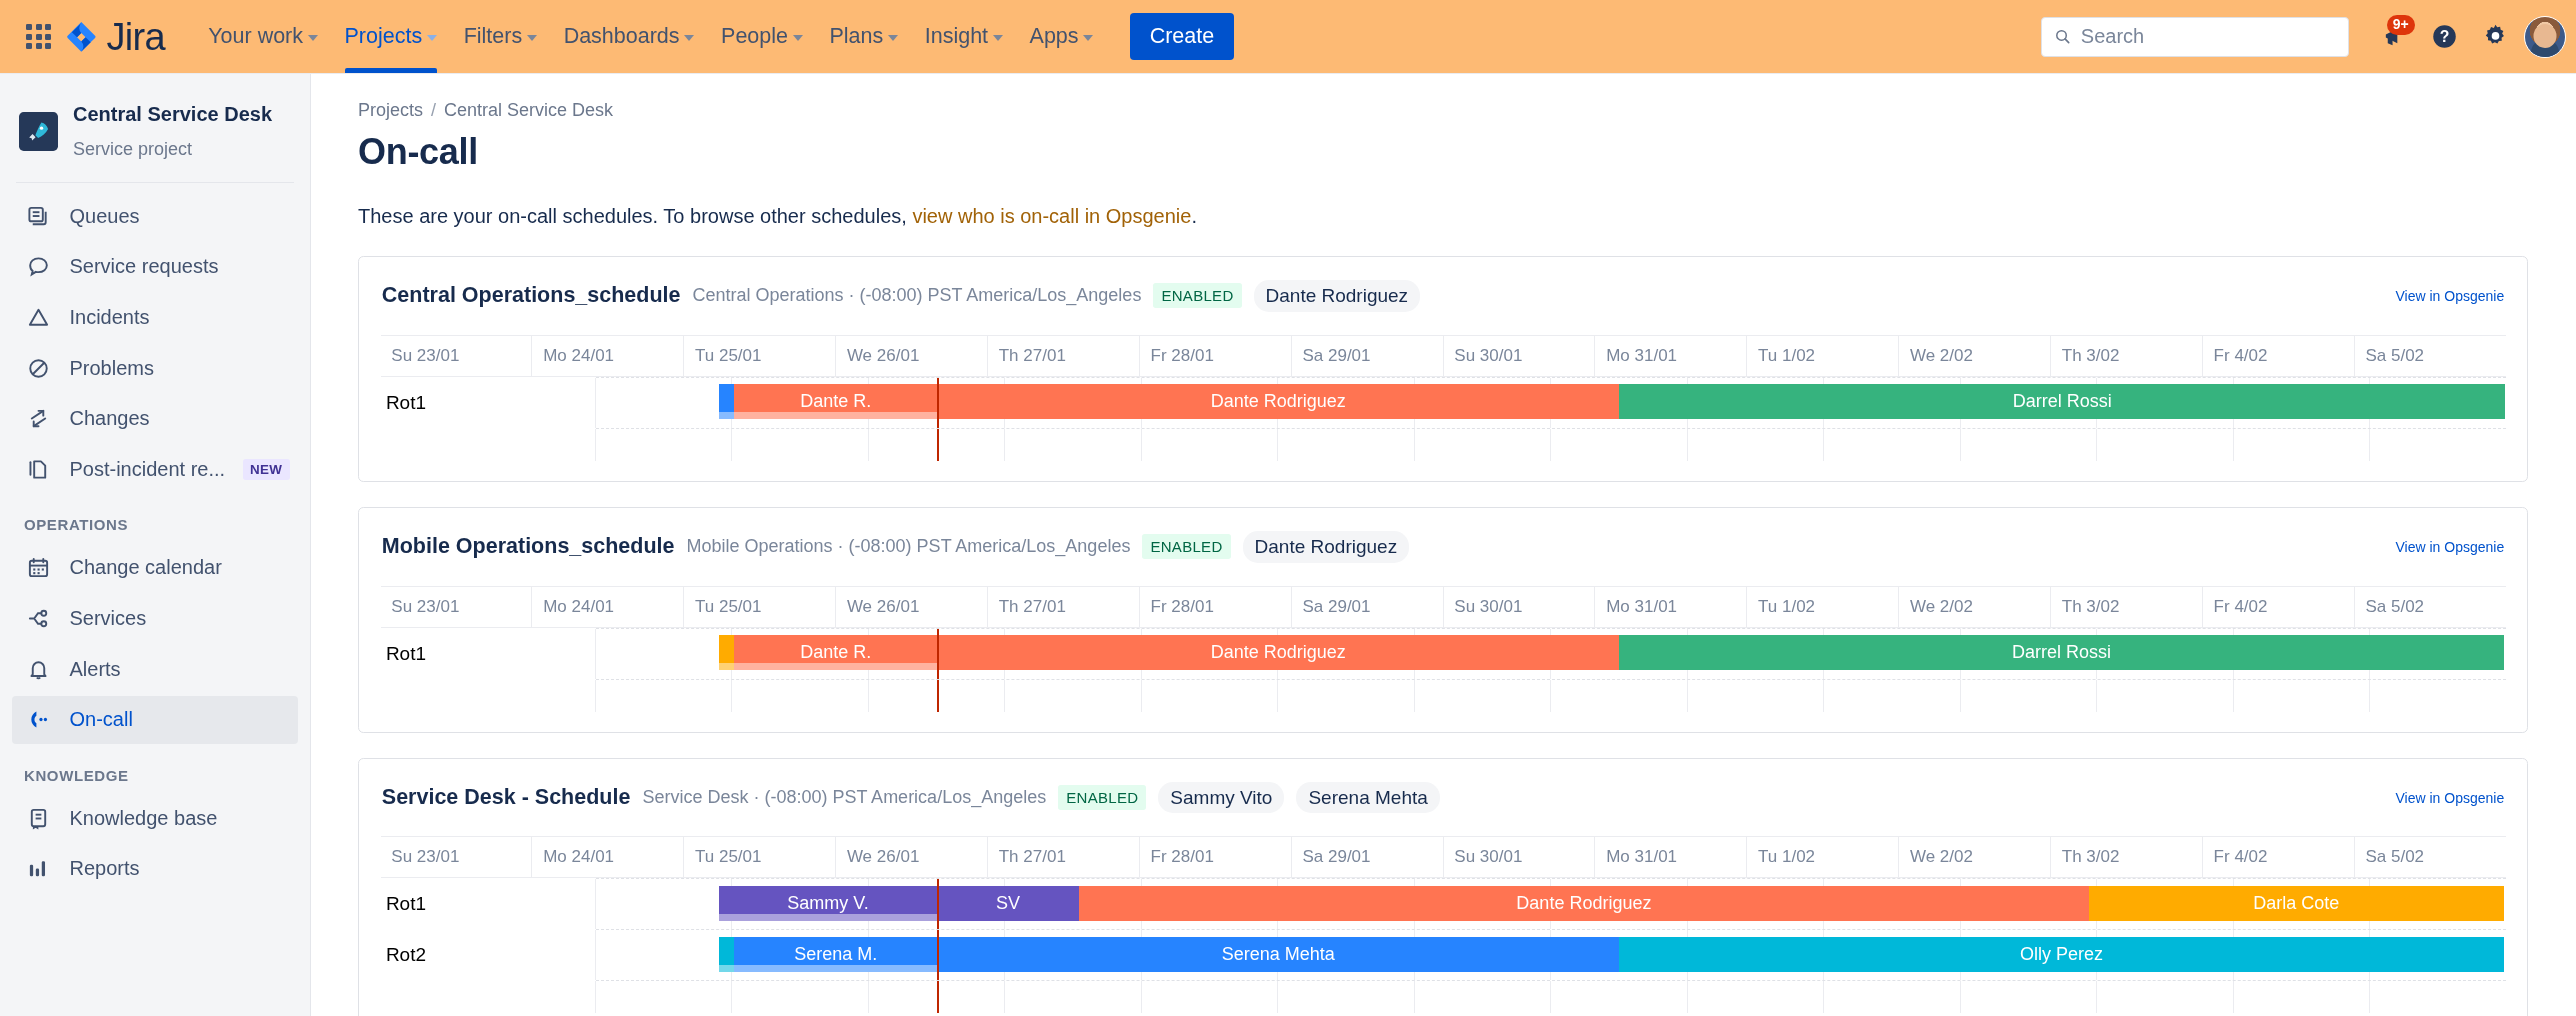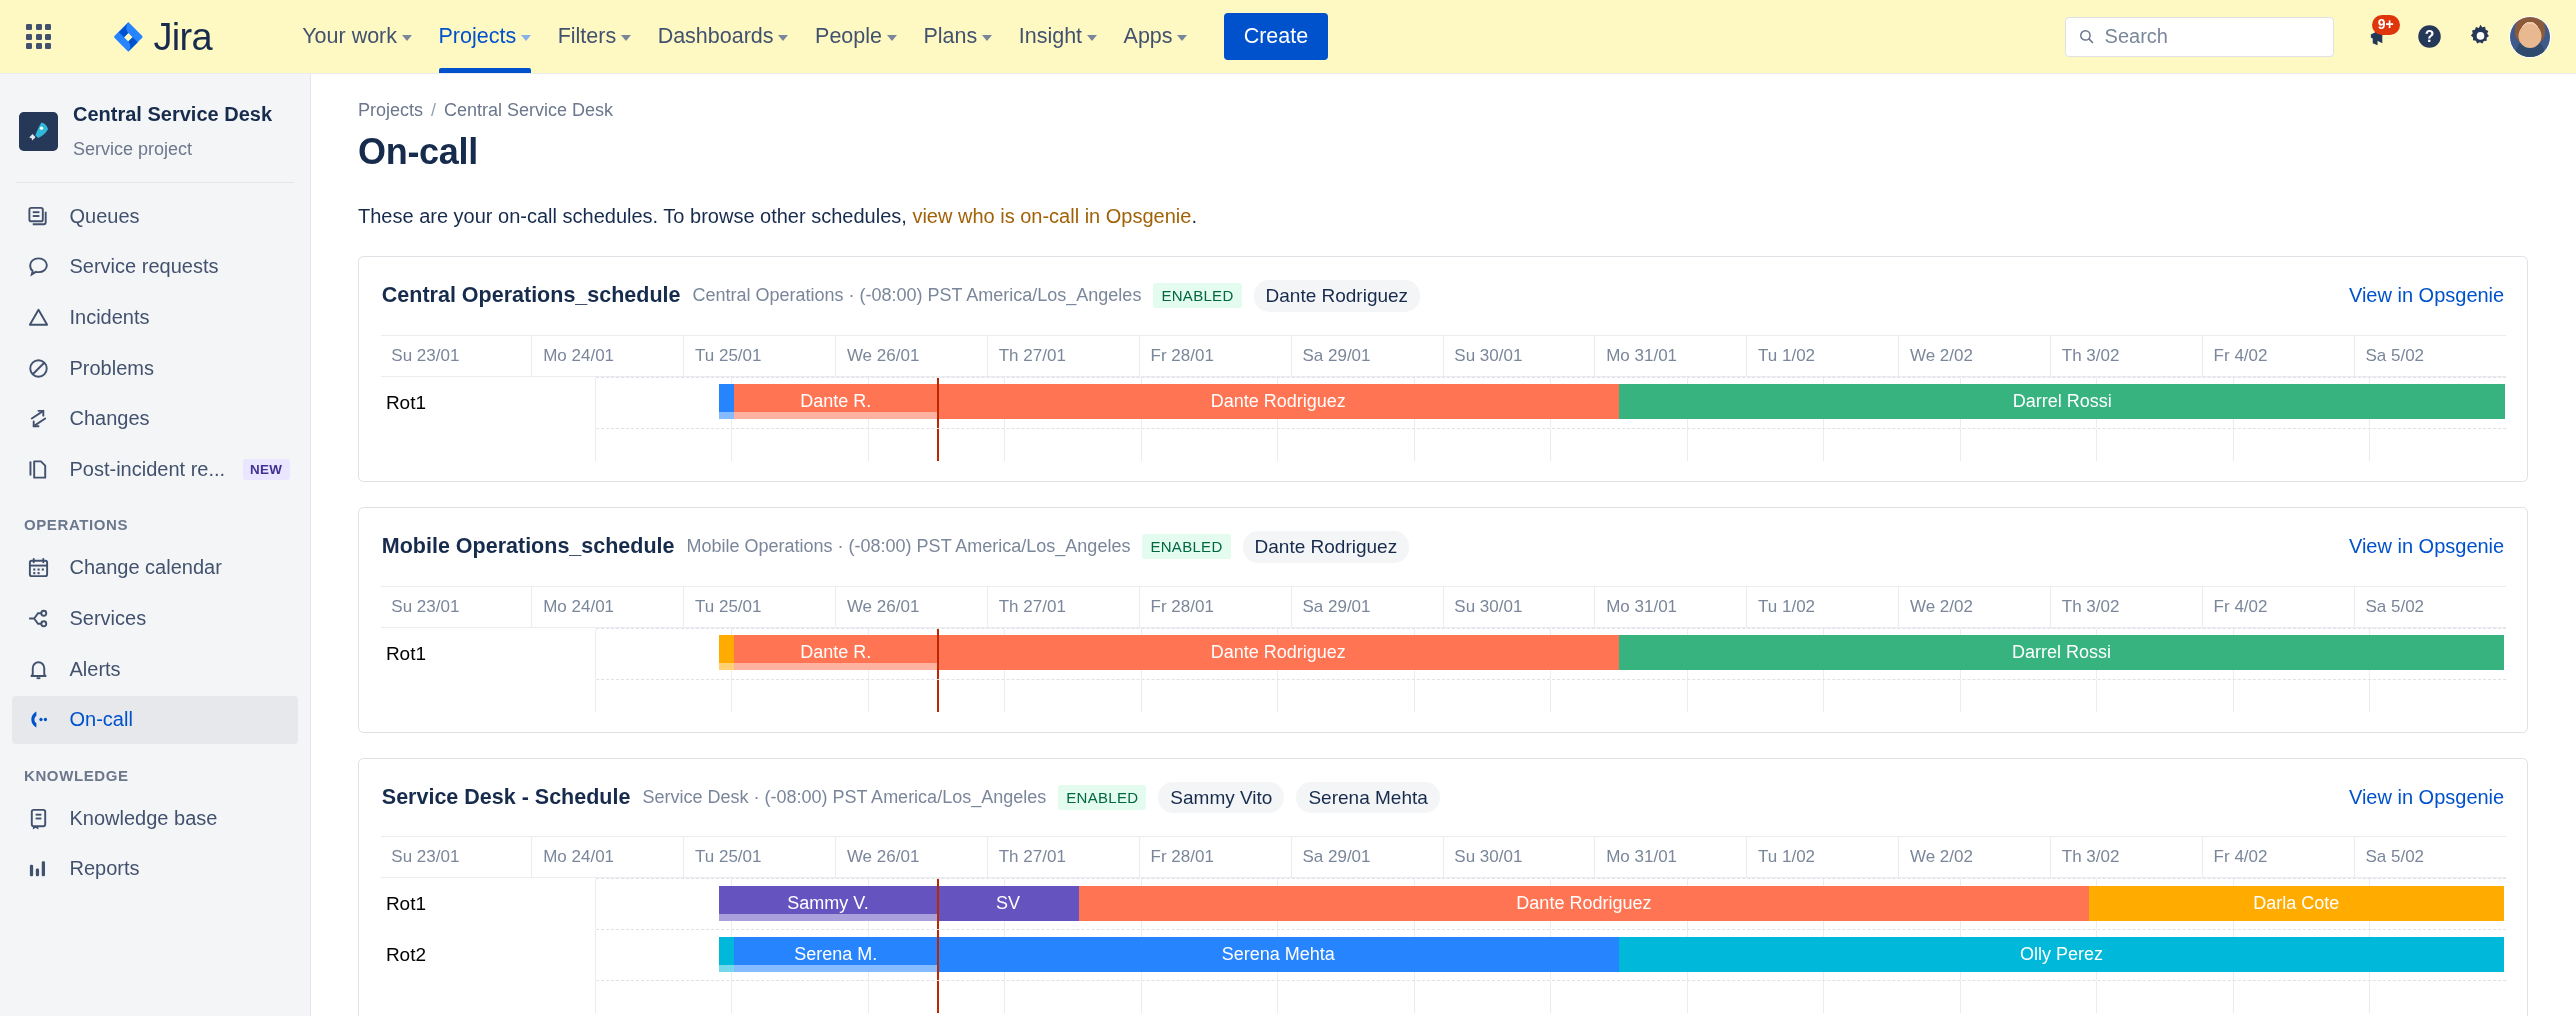--- a/index.html
+++ b/index.html
@@ -7,27 +7,26 @@
     width: 2576px; height: 1016px;
     background: #ffffff;
     font-family: "Liberation Sans", sans-serif;
     overflow: hidden;
     -webkit-font-smoothing: antialiased;
   }
 
   
   #topnav {
     height: 74px;
-    background: #fef9c3;
+    background: #fdba74;
     border-bottom: 0.7px solid #ebecf0;
     display: flex;
     align-items: center;
-    padding: 0 25px 0 19px;
+    padding: 0 10px 0 19px;
     position: relative;
-    gap: 47px;
   }
   .appswitcher {
     width: 39px; height: 39px;
     display: flex; align-items: center; justify-content: center;
     border-radius: 4.7px; cursor: pointer;
   }
   .appswitcher .grid {
     display: grid;
     grid-template-columns: repeat(3, 6px);
     grid-template-rows: repeat(3, 6px);
@@ -56,21 +55,21 @@
   .create-btn {
     margin-left: 23px;
     background: #0052cc; color: #fff;
     font-size: 21.5px; font-weight: 500;
     padding: 11.4px 20px; border-radius: 4px; border: 0;
     cursor: pointer; font-family: inherit;
   }
 
   .nav-right { margin-left: auto; display: flex; align-items: center; gap: 6.7px; }
   .searchbox {
-    width: 269px; height: 40px;
+    width: 308px; height: 40px;
     border: 1.3px solid #dfe1e6; border-radius: 4px;
     display: flex; align-items: center; gap: 9.4px;
     padding: 0 12px; background: #fff; cursor: text;
     margin-right: 16px;
   }
   .searchbox input {
     border: 0; outline: 0; font-size: 20px; color: #172b4d;
     font-family: inherit; background: transparent; width: 100%;
   }
   .searchbox input::placeholder { color: #7a869a; }
@@ -163,21 +162,21 @@
   .pill-enabled {
     background: #e3fcef; color: #006644;
     font-size: 15px; font-weight: 400; letter-spacing: 0.3px;
     padding: 4px 8px; border-radius: 2.7px; white-space: nowrap;
   }
   .pill-user {
     background: #f4f5f7; color: #172b4d;
     font-size: 19px; padding: 4.7px 12px; border-radius: 15px; white-space: nowrap;
   }
   .opsgenie-link {
-    margin-left: auto; font-size: 20px; color: #0052cc;
+    margin-left: auto; font-size: 14px; color: #0052cc;
     text-decoration: none; cursor: pointer; white-space: nowrap;
   }
 
   
   .timeline { margin-top: 23px; position: relative; }
   .tl-label-col { width: 215px; min-width: 215px; }
   .tl-track { flex: 1; position: relative; }
 
   .tl-header { display: flex; border-top: 0.7px solid #ebecf0; border-bottom: 0.7px solid #ebecf0; height: 42px; flex-direction: column; }
   .tl-header .tl-label-col { border-right: 0.7px solid #ebecf0; }

